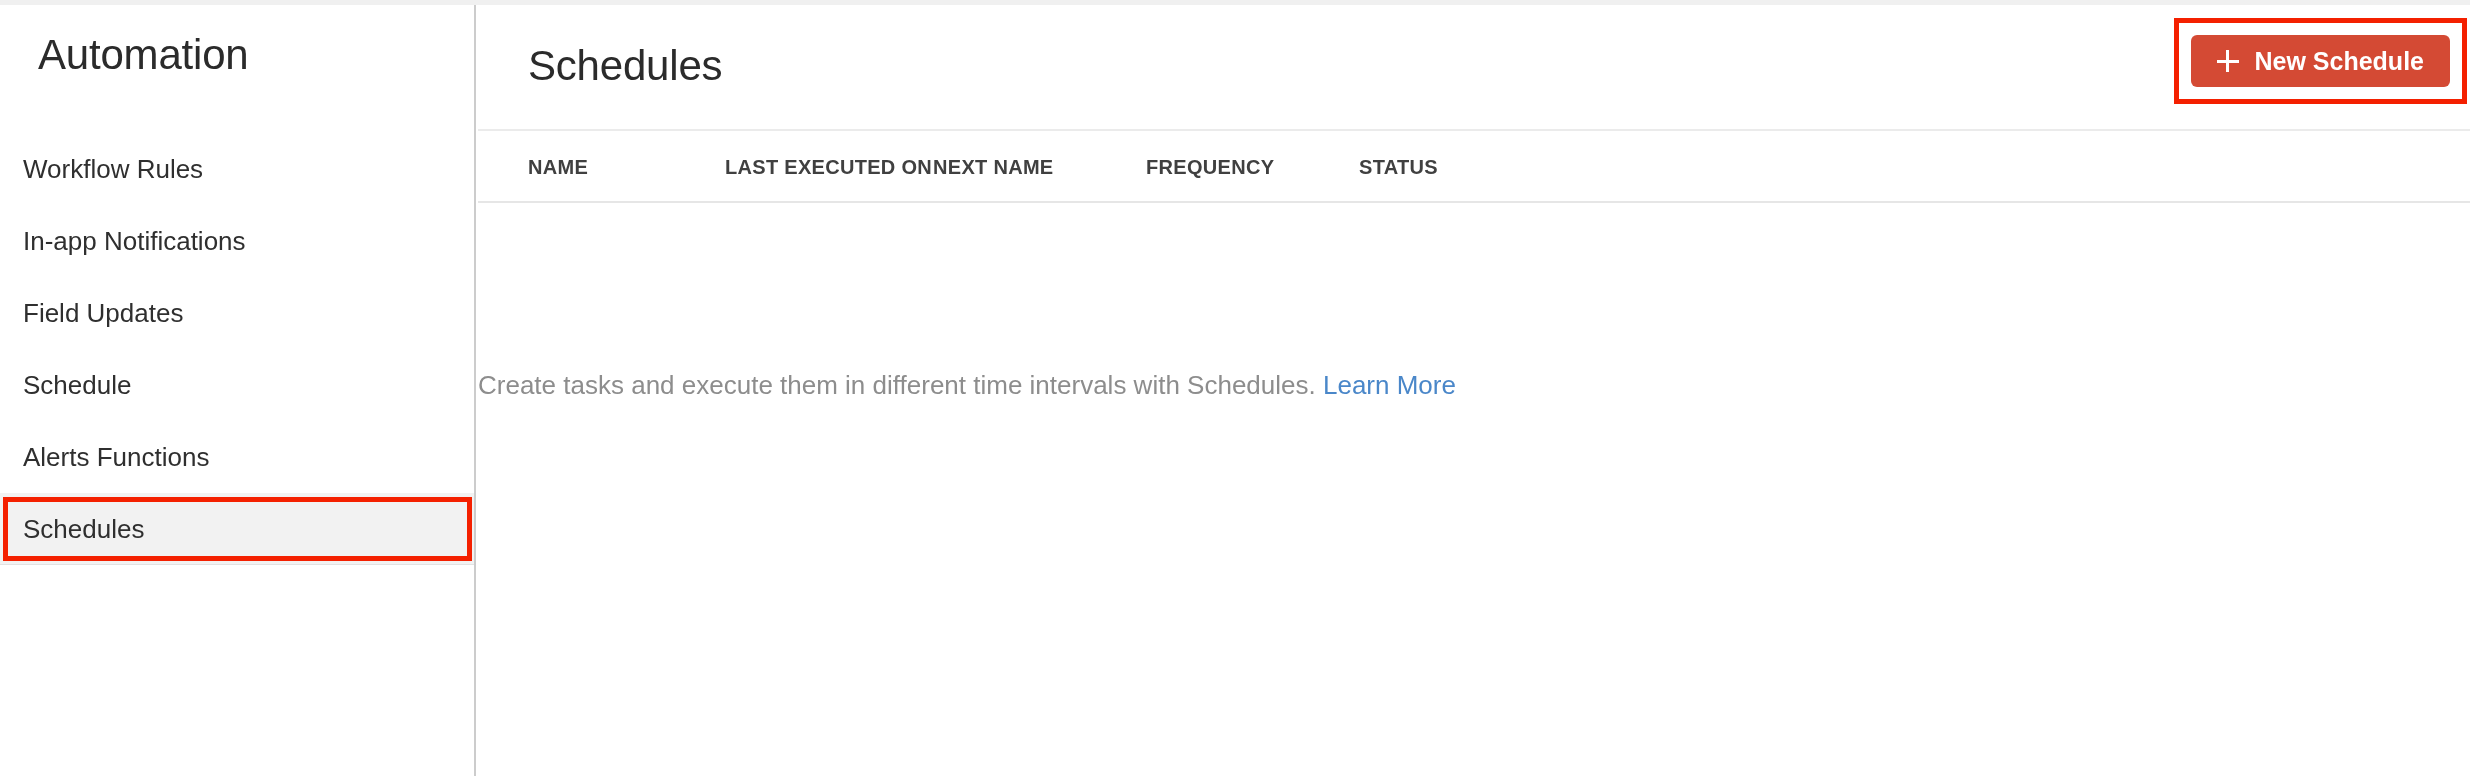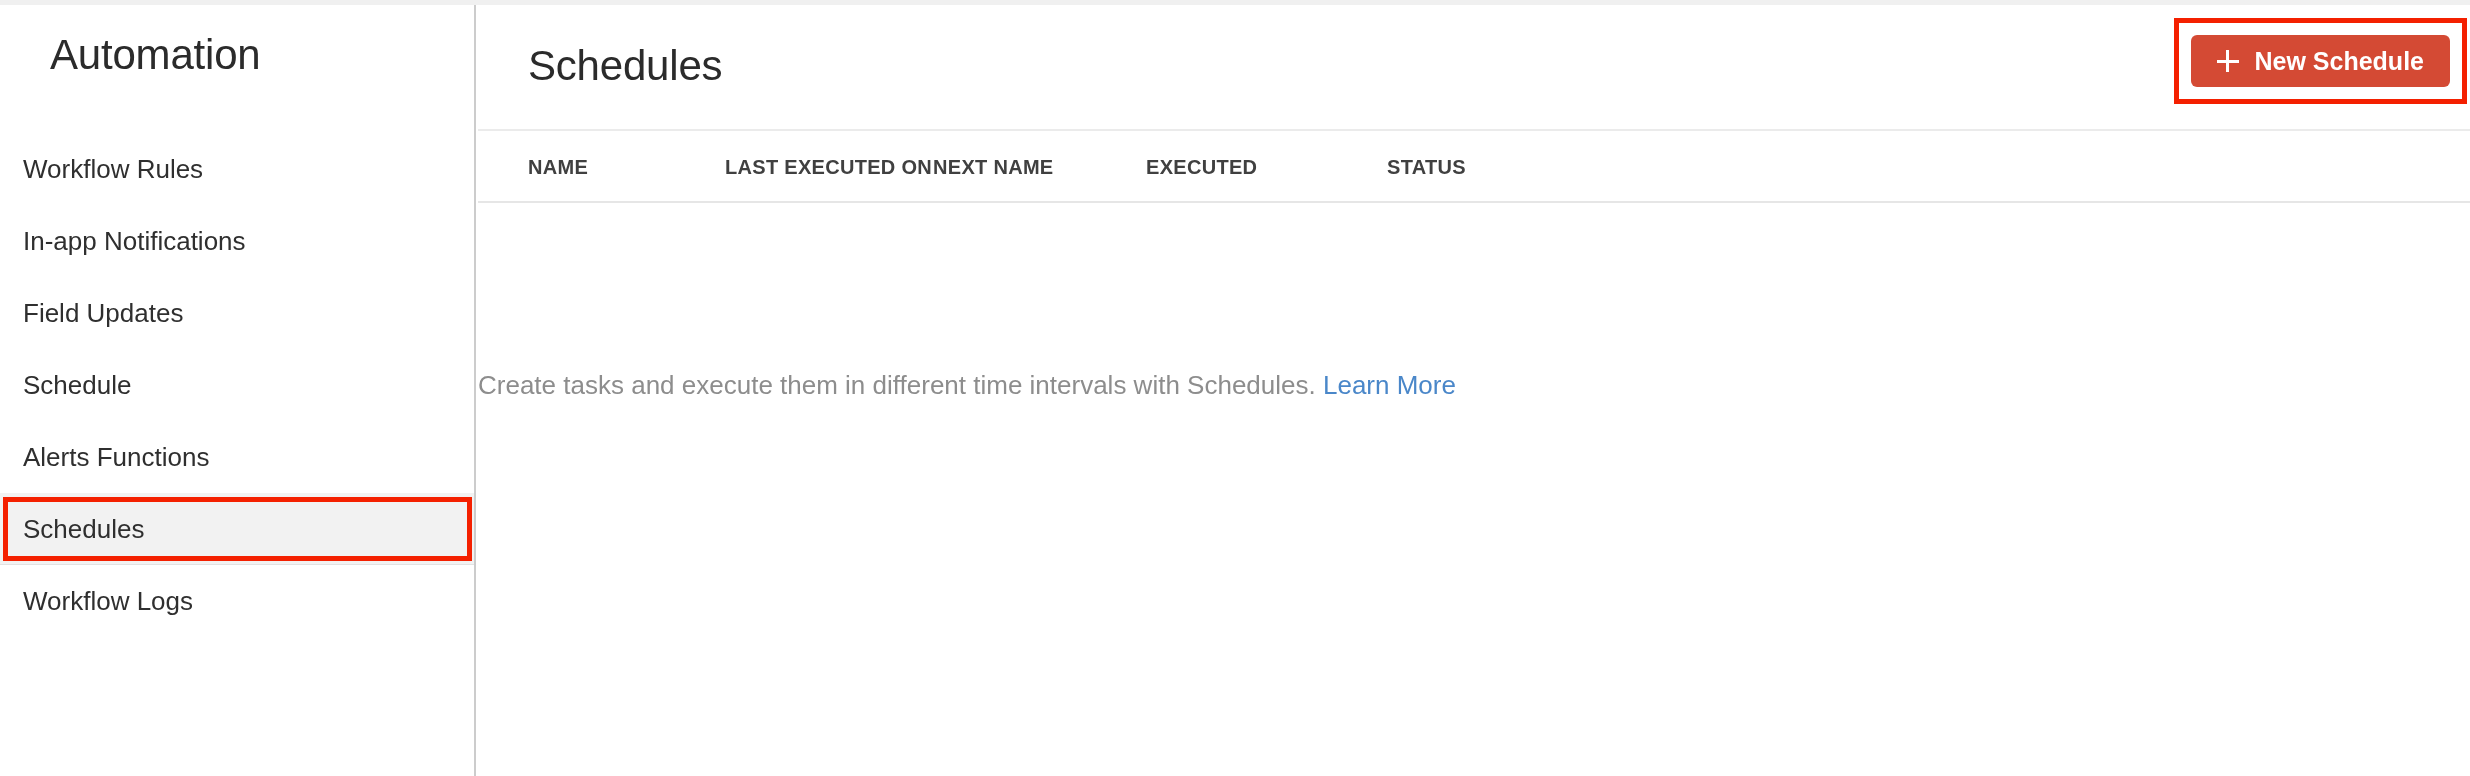--- a/index.html
+++ b/index.html
@@ -35,21 +35,21 @@
     position: absolute;
     left: 0; top: 5px;
     width: 476px;
     height: 771px;
     background: #ffffff;
     border-right: 2px solid #cccccc;
   }
 
   .sidebar-title {
     position: absolute;
-    left: 50px;
+    left: 38px;
     top: 29px;
     font-size: 42px;
     font-weight: 400;
     color: #2b2b2b;
     letter-spacing: -0.2px;
     line-height: 1;
     white-space: nowrap;
   }
 
   .nav-list {
@@ -181,21 +181,21 @@
     font-size: 20px;
     font-weight: 700;
     color: #404040;
     letter-spacing: 0.3px;
     white-space: nowrap;
   }
   .col-0 { left: 50px; }
   .col-1 { left: 247px; }
   .col-2 { left: 455px; }
   .col-3 { left: 668px; }
-  .col-4 { left: 881px; margin-left: 28px; }
+  .col-4 { left: 881px; }
 
   .table-body {
     position: relative;
     height: 569px;
   }
 
   .empty-state {
     position: absolute;
     left: 0;
     right: 0;
@@ -241,23 +241,20 @@
       </div>
 
       <div class="nav-item">
         <span>Alerts Functions</span>
       </div>
 
       <div class="nav-item active highlighted">
         <span>Schedules</span>
       </div>
 
-      <div class="nav-item">
-        <span>Workflow Logs</span>
-      </div>
 
     </nav>
   </aside>
 
   <section class="main">
 
     <div class="main-header">
       <div class="page-title">Schedules</div>
 
       <div class="new-btn-wrap highlighted">
@@ -265,21 +262,21 @@
           <span class="plus-icon"></span>
           <span>New Schedule</span>
         </button>
       </div>
     </div>
 
     <div class="table-head">
       <div class="col col-0">NAME</div>
       <div class="col col-1">LAST EXECUTED ON</div>
       <div class="col col-2">NEXT NAME</div>
-      <div class="col col-3">EXECUTED</div>
+      <div class="col col-3">FREQUENCY</div>
       <div class="col col-4">STATUS</div>
     </div>
 
     <div class="table-body">
       <div class="empty-state">
         <span>Create tasks and execute them in different time intervals with Schedules.</span>
         <a class="empty-link" href="#">Learn More</a>
       </div>
     </div>
 

